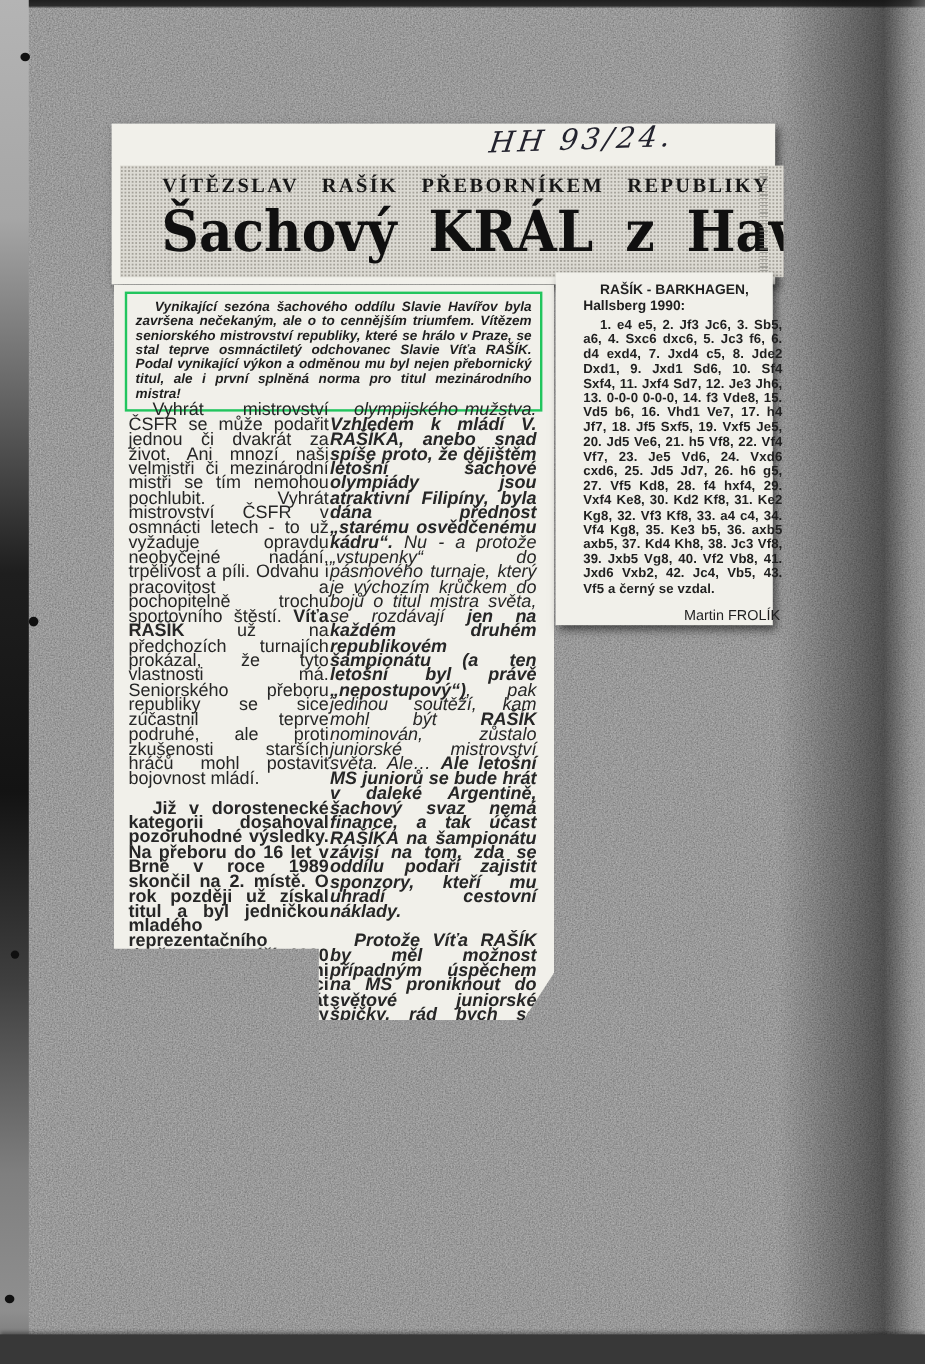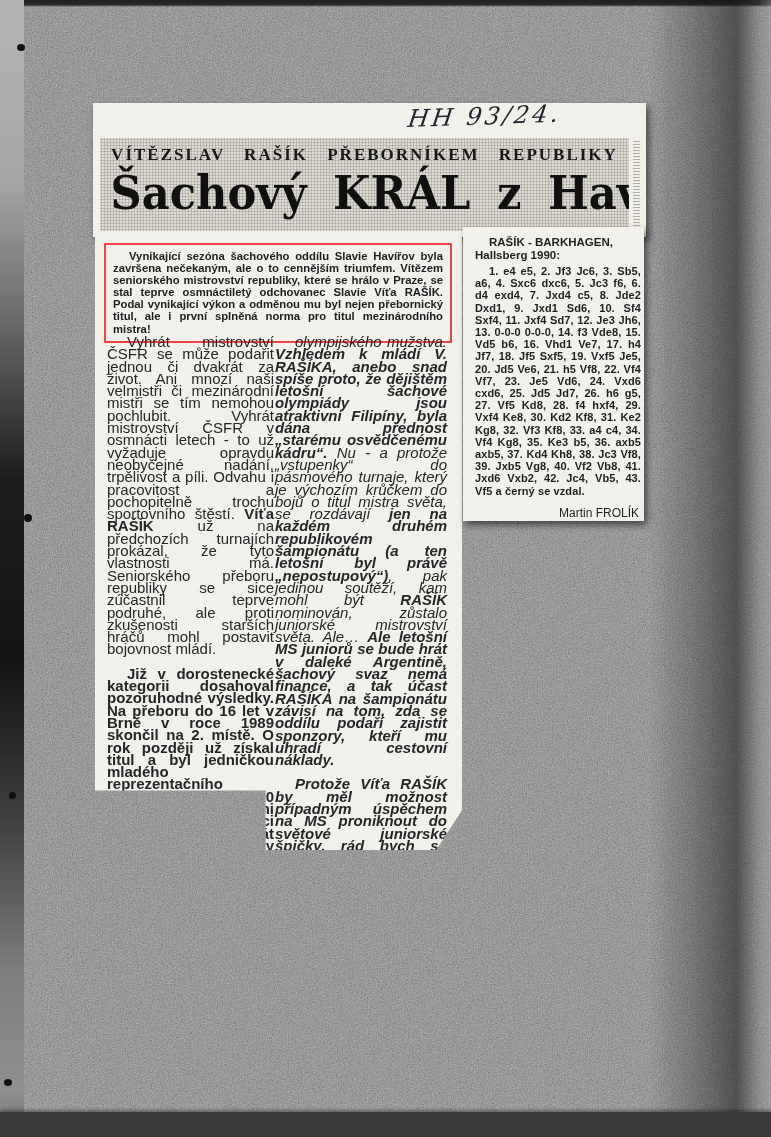--- a/index.html
+++ b/index.html
@@ -36,44 +36,44 @@
   .piece-game     { left:463px; top:227px; width:181px; height:294px; }
 
   .annotation { position:absolute; left:315px; top:-2px; width:230px;
                 font-family:"DejaVu Serif", serif; font-style:italic;
                 font-size:24px; letter-spacing:3px; color:#23232e;
                 transform:rotate(-2deg) skewX(-10deg); }
 
   .halftone { position:absolute; left:7px; top:35px; width:529px; height:93px;
               background-color:#dcdad3;
               background-image:radial-gradient(#a5a29a 0.9px, rgba(0,0,0,0) 1.1px);
-              background-size:3px 3px; text-align:center; overflow:hidden; }
+              background-size:3px 3px; text-align:center; overflow:hidden;padding-left:24px; }
   .kicker   { margin-top:7px; font-family:"Liberation Serif", serif; font-weight:bold;
               font-size:17px; letter-spacing:2px; word-spacing:13px; color:#181818;
               white-space:nowrap; }
   .headline { margin-top:3px; font-family:"DejaVu Serif", serif; font-weight:bold;
               font-size:45px; line-height:48px; letter-spacing:0px; word-spacing:12px;
               color:#101010; transform:scaleX(0.96) scaleY(1.05); transform-origin:center top;
               white-space:nowrap; }
   .edge-marks { position:absolute; left:540px; top:38px; width:7px; height:88px; opacity:0.55;
                 background:repeating-linear-gradient(180deg,#7a7a74 0 1px, rgba(0,0,0,0) 1px 3px); }
 
-  .lead-box { position:absolute; left:9px; top:6px; width:330px; border:2px solid #ef4444;
+  .lead-box { position:absolute; left:9px; top:6px; width:330px; border:2px solid #22c55e;
               padding:5px 7px 6px 7px; font-weight:bold; font-size:11.3px; line-height:12.1px;
-              text-align:justify; color:#1e1e1e; }
+              text-align:justify; color:#1e1e1e;font-style:italic; }
   .lead-box p { margin:0; text-indent:16px; }
 
   .col { position:absolute; top:99px; text-align:justify; font-size:15px; line-height:12.3px; color:#262626; }
   .col-left { left:12px;  width:167px; }
   .col-mid  { left:180px; width:172px;font-style:italic; }
   .col p { margin:0 0 12px 0; text-indent:20px; }
   .b { font-weight:bold; }
 
   .piece-game { padding:0; }
-  .game-inner { position:absolute; left:12px; top:9px; width:166px; font-size:11px; color:#1f1f1f; }
+  .game-inner { position:absolute; left:23px; top:9px; width:166px; font-size:11px; color:#1f1f1f; }
   .game-heading { margin:0; font-weight:bold; font-size:11.5px; line-height:13px; text-indent:14px; }
   .game-moves   { margin:3px 0 0 0; font-weight:bold; font-size:11px; line-height:12.2px;
                   text-align:justify; text-indent:14px; letter-spacing:0.1px; }
   .game-byline  { margin:9px 2px 0 0; font-weight:normal; font-size:12px; text-align:right; }
 </style>
 </head>
 <body>
 
 <div class="scene">
 

